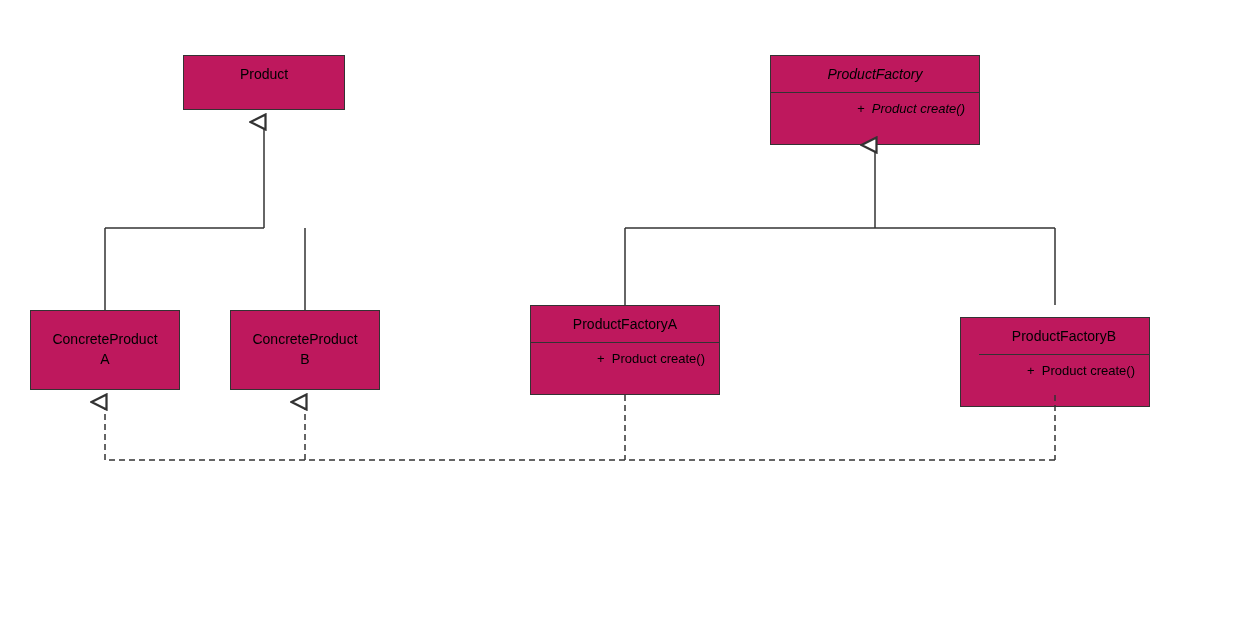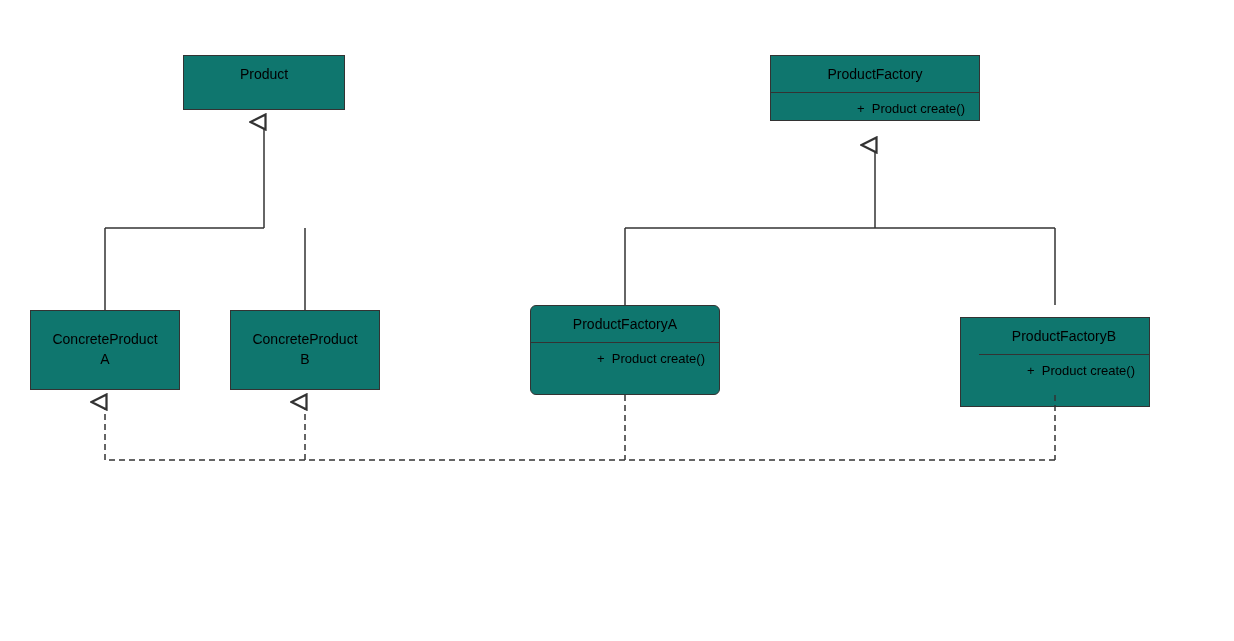--- a/index.html
+++ b/index.html
@@ -12,21 +12,21 @@
       position: relative;
     }
     #diagram {
       position: relative;
       width: 1234px;
       height: 641px;
     }
     .uml-box {
       position: absolute;
       border: 1.5px solid #333;
-      background: #0f766e;
+      background: #be185d;
       text-align: center;
     }
     .uml-box .class-name {
       padding: 10px 14px;
       font-size: 14px;
       font-weight: normal;
     }
     .uml-box .class-divider {
       border-top: 1.5px solid #333;
     }
@@ -45,35 +45,35 @@
   </style>
 </head>
 <body>
 
 <div id="diagram">
 
   <div class="uml-box" style="left:183px; top:55px; width:162px; height:55px;">
     <div class="class-name">Product</div>
   </div>
 
-  <div class="uml-box" style="left:770px; top:55px; width:210px; height:66px;">
+  <div class="uml-box" style="left:770px; top:55px; width:210px; height:90px;font-style:italic;">
     <div class="class-name">ProductFactory</div>
     <div class="class-divider"></div>
     <div class="class-method">+ &nbsp;Product create()</div>
   </div>
 
   <div class="uml-box" style="left:30px; top:310px; width:150px; height:80px; display:flex; align-items:center; justify-content:center;">
     <div class="class-name" style="white-space:pre-line; line-height:1.4;">ConcreteProduct<br>A</div>
   </div>
 
   <div class="uml-box" style="left:230px; top:310px; width:150px; height:80px; display:flex; align-items:center; justify-content:center;">
     <div class="class-name" style="white-space:pre-line; line-height:1.4;">ConcreteProduct<br>B</div>
   </div>
 
-  <div class="uml-box" style="left:530px; top:305px; width:190px; height:90px;border-radius:6px;">
+  <div class="uml-box" style="left:530px; top:305px; width:190px; height:90px;">
     <div class="class-name">ProductFactoryA</div>
     <div class="class-divider"></div>
     <div class="class-method">+ &nbsp;Product create()</div>
   </div>
 
   <div class="uml-box" style="left:960px; top:317px; width:190px; height:90px;padding-left:18px;">
     <div class="class-name">ProductFactoryB</div>
     <div class="class-divider"></div>
     <div class="class-method">+ &nbsp;Product create()</div>
   </div>

